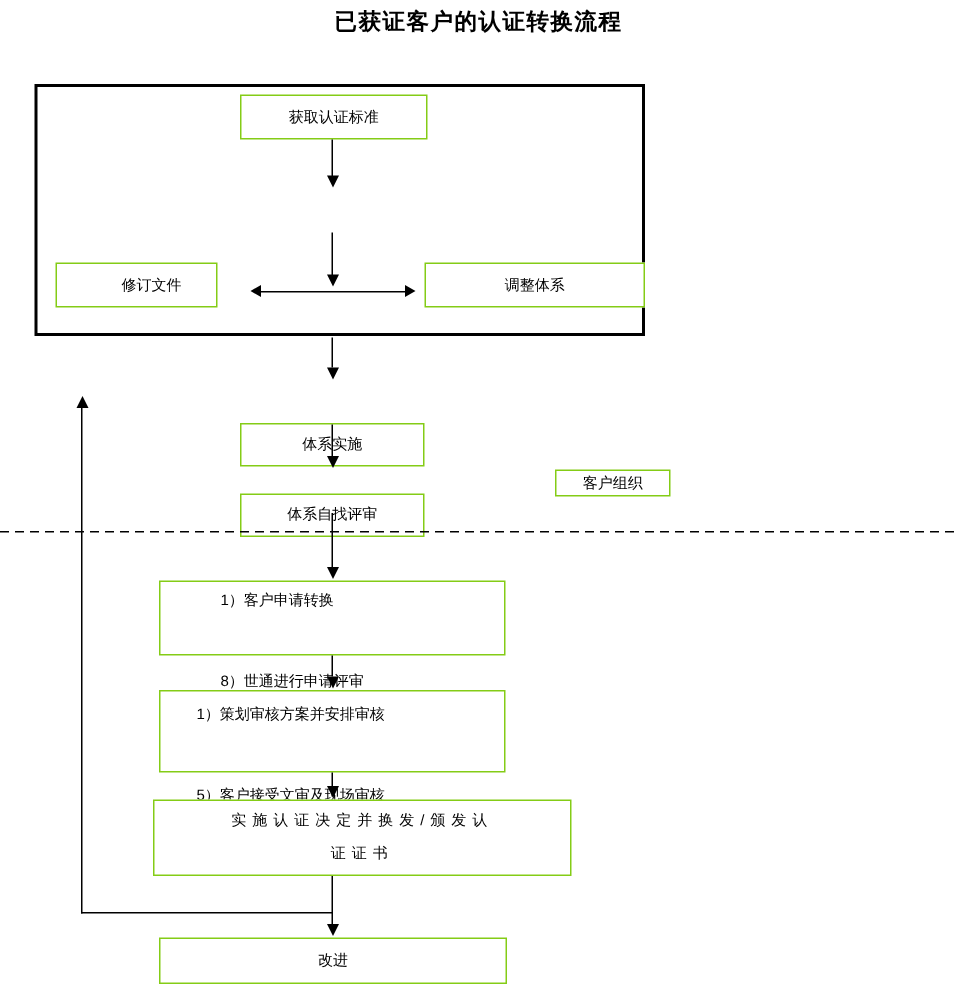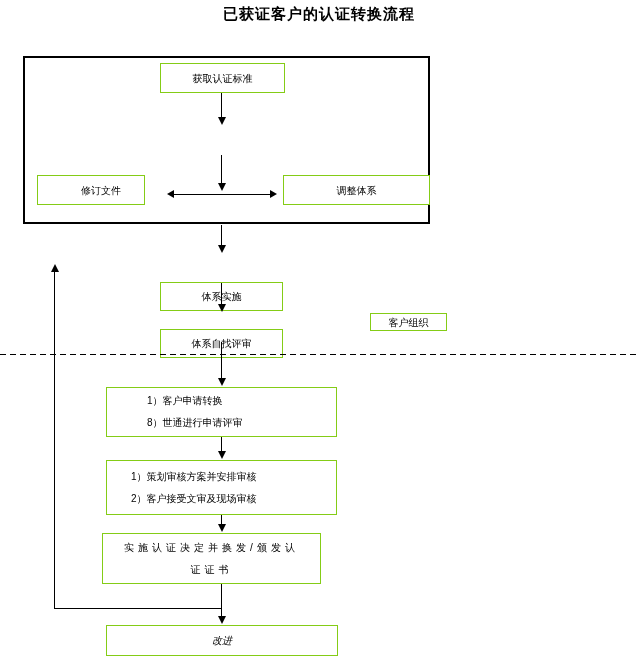--- a/index.html
+++ b/index.html
@@ -27,21 +27,21 @@
     border-left:4px solid transparent;border-right:4px solid transparent;border-bottom:8px solid #000;}
   .arrow-left{position:absolute;width:0;height:0;
     border-top:4px solid transparent;border-bottom:4px solid transparent;border-right:7px solid #000;}
   .arrow-right{position:absolute;width:0;height:0;
     border-top:4px solid transparent;border-bottom:4px solid transparent;border-left:7px solid #000;}
   .dashed{
     position:absolute;height:1px;
     background:repeating-linear-gradient(90deg,#000 0 6px,transparent 6px 10px);
   }
   .multiline{flex-direction:column;align-items:flex-start;justify-content:center;white-space:nowrap;}
-  .multiline div{line-height:22px;}
+  .multiline div{line-height:22px;margin-top:32px;}
   .decision-lines{flex-direction:column;align-items:center;justify-content:center;}
   .decision-lines div{line-height:22px;letter-spacing:4px;}
 </style>
 </head>
 <body>
 
 <div class="stage">
 
   <div class="title">已获证客户的认证转换流程</div>
 
@@ -84,33 +84,33 @@
   <div class="box multiline" style="left:106px;top:387px;width:231px;height:50px;padding-left:40px;">
     <div>1）客户申请转换</div>
     <div>8）世通进行申请评审</div>
   </div>
 
   <div class="vline" style="left:221px;top:437px;height:14px;"></div>
   <div class="arrow-down" style="left:218px;top:451px;"></div>
 
   <div class="box multiline" style="left:106px;top:460px;width:231px;height:55px;padding-left:24px;">
     <div>1）策划审核方案并安排审核</div>
-    <div>2）客户接受文审及现场审核</div>
+    <div>5）客户接受文审及现场审核</div>
   </div>
 
   <div class="vline" style="left:221px;top:515px;height:9px;"></div>
   <div class="arrow-down" style="left:218px;top:524px;"></div>
 
-  <div class="box decision-lines" style="left:102px;top:533px;width:219px;height:51px;">
+  <div class="box decision-lines" style="left:102px;top:533px;width:279px;height:51px;">
     <div>实施认证决定并换发/颁发认</div>
     <div>证证书</div>
   </div>
 
   <div class="vline" style="left:221px;top:584px;height:32px;"></div>
   <div class="arrow-down" style="left:218px;top:616px;"></div>
 
   <div class="hline" style="left:54px;top:608px;width:168px;"></div>
   <div class="vline" style="left:54px;top:272px;height:337px;"></div>
   <div class="arrow-up" style="left:51px;top:264px;"></div>
 
-  <div class="box" style="left:106px;top:625px;width:232px;height:31px;font-style:italic;">改进</div>
+  <div class="box" style="left:106px;top:625px;width:232px;height:31px;">改进</div>
 
 </div>
 
 </body></html>

